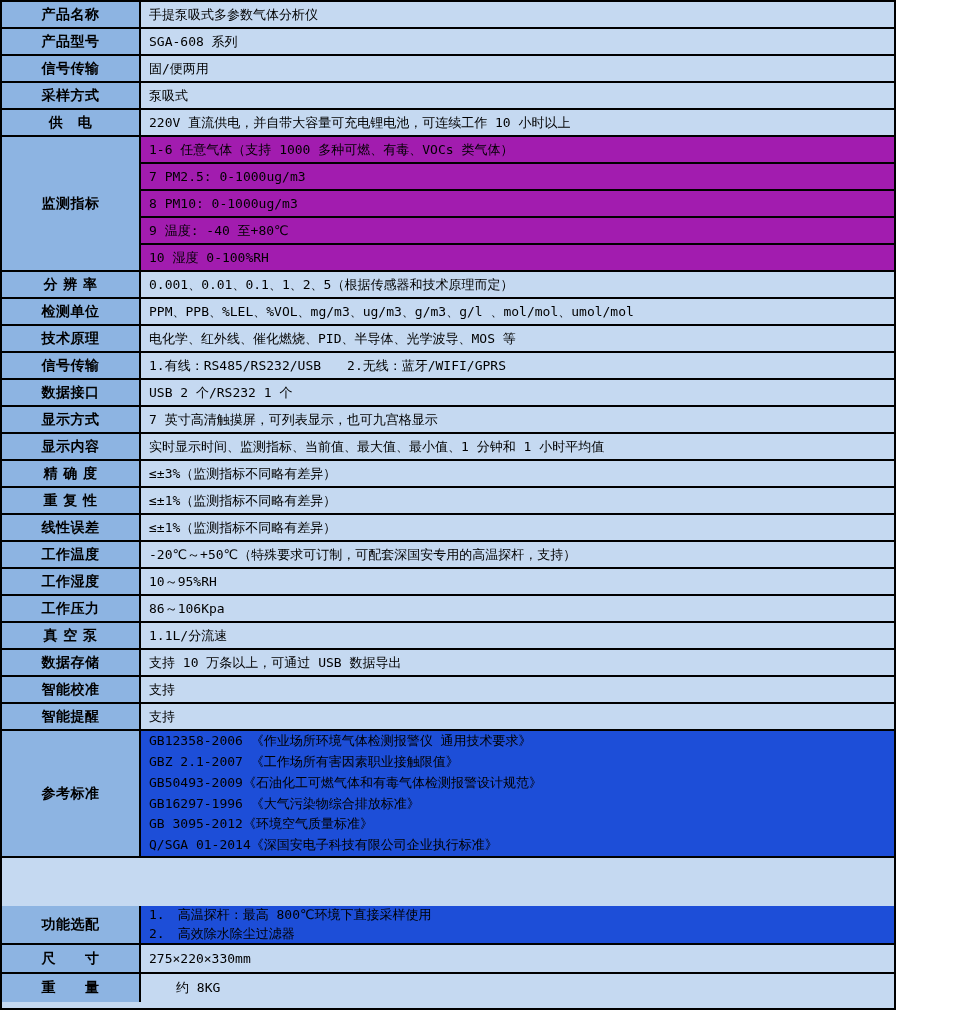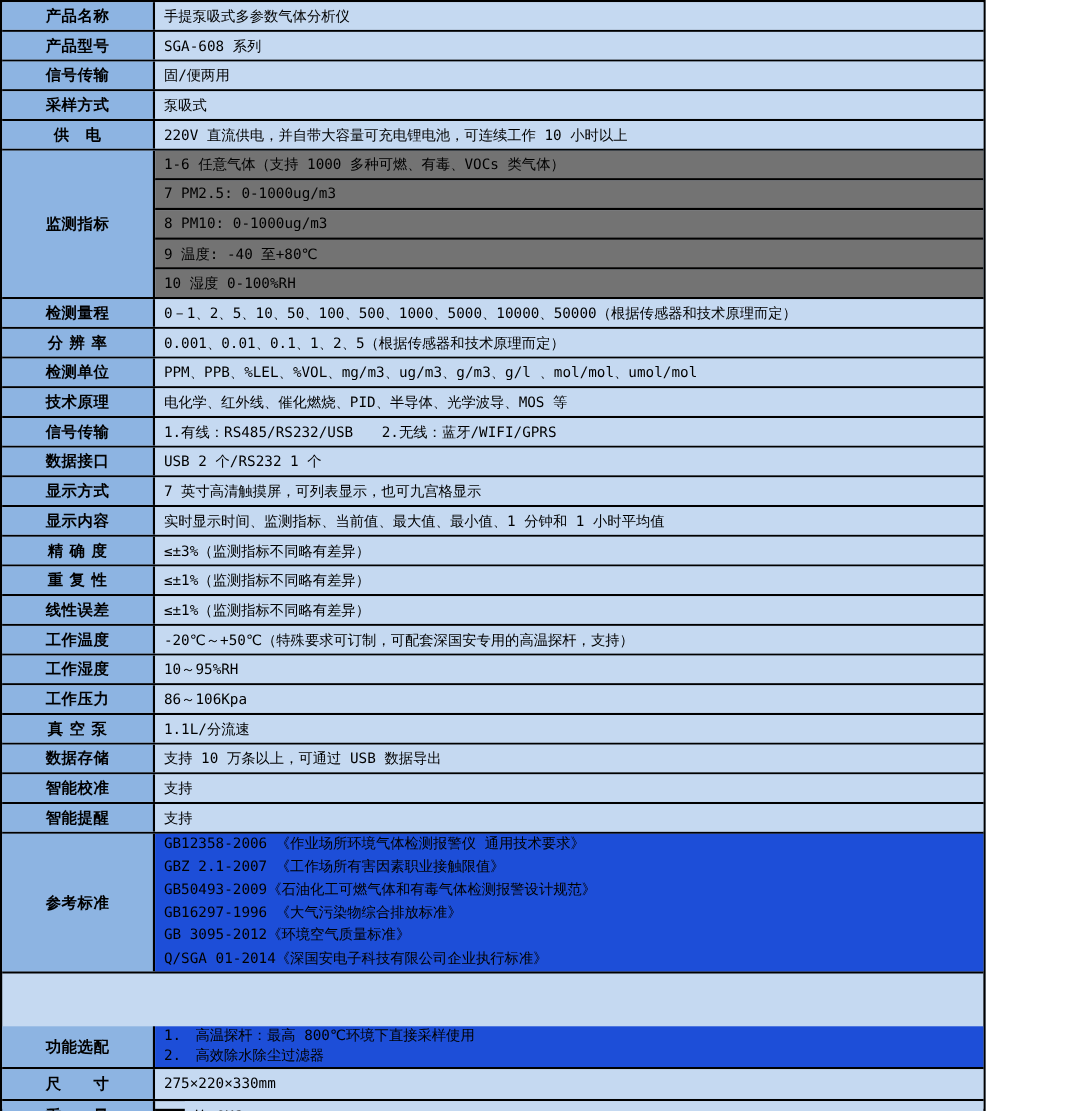--- a/index.html
+++ b/index.html
@@ -55,21 +55,21 @@
   }
 
   .value-stack {
     flex: 1 1 auto;
     display: flex; flex-direction: column;
     overflow: hidden;
   }
   .sub-cell {
     box-sizing: border-box;
     flex: 1 1 0;
-    background: #737373;
+    background: #a21caf;
     border-bottom: 2px solid #000000;
     display: flex; align-items: center;
     padding-left: 8px;
     font-family: "DejaVu Sans Mono", "DejaVu Sans", sans-serif;
     font-size: 13px;
     white-space: pre;
     overflow: hidden;
   }
   .sub-cell:last-child { border-bottom: none; }
 
@@ -121,24 +121,20 @@
     <div class="label-cell">监测指标</div>
     <div class="value-stack">
       <div class="sub-cell">1-6 任意气体（支持 1000 多种可燃、有毒、VOCs 类气体）</div>
       <div class="sub-cell">7 PM2.5: 0-1000ug/m3</div>
       <div class="sub-cell">8 PM10: 0-1000ug/m3</div>
       <div class="sub-cell">9 温度: -40 至+80℃</div>
       <div class="sub-cell">10 湿度 0-100%RH</div>
     </div>
   </div>
 
-  <div class="row row-std">
-    <div class="label-cell">检测量程</div>
-    <div class="value-cell">0－1、2、5、10、50、100、500、1000、5000、10000、50000（根据传感器和技术原理而定）</div>
-  </div>
 
   <div class="row row-std">
     <div class="label-cell">分 辨 率</div>
     <div class="value-cell">0.001、0.01、0.1、1、2、5（根据传感器和技术原理而定）</div>
   </div>
 
   <div class="row row-std">
     <div class="label-cell">检测单位</div>
     <div class="value-cell">PPM、PPB、%LEL、%VOL、mg/m3、ug/m3、g/m3、g/l 、mol/mol、umol/mol</div>
   </div>

